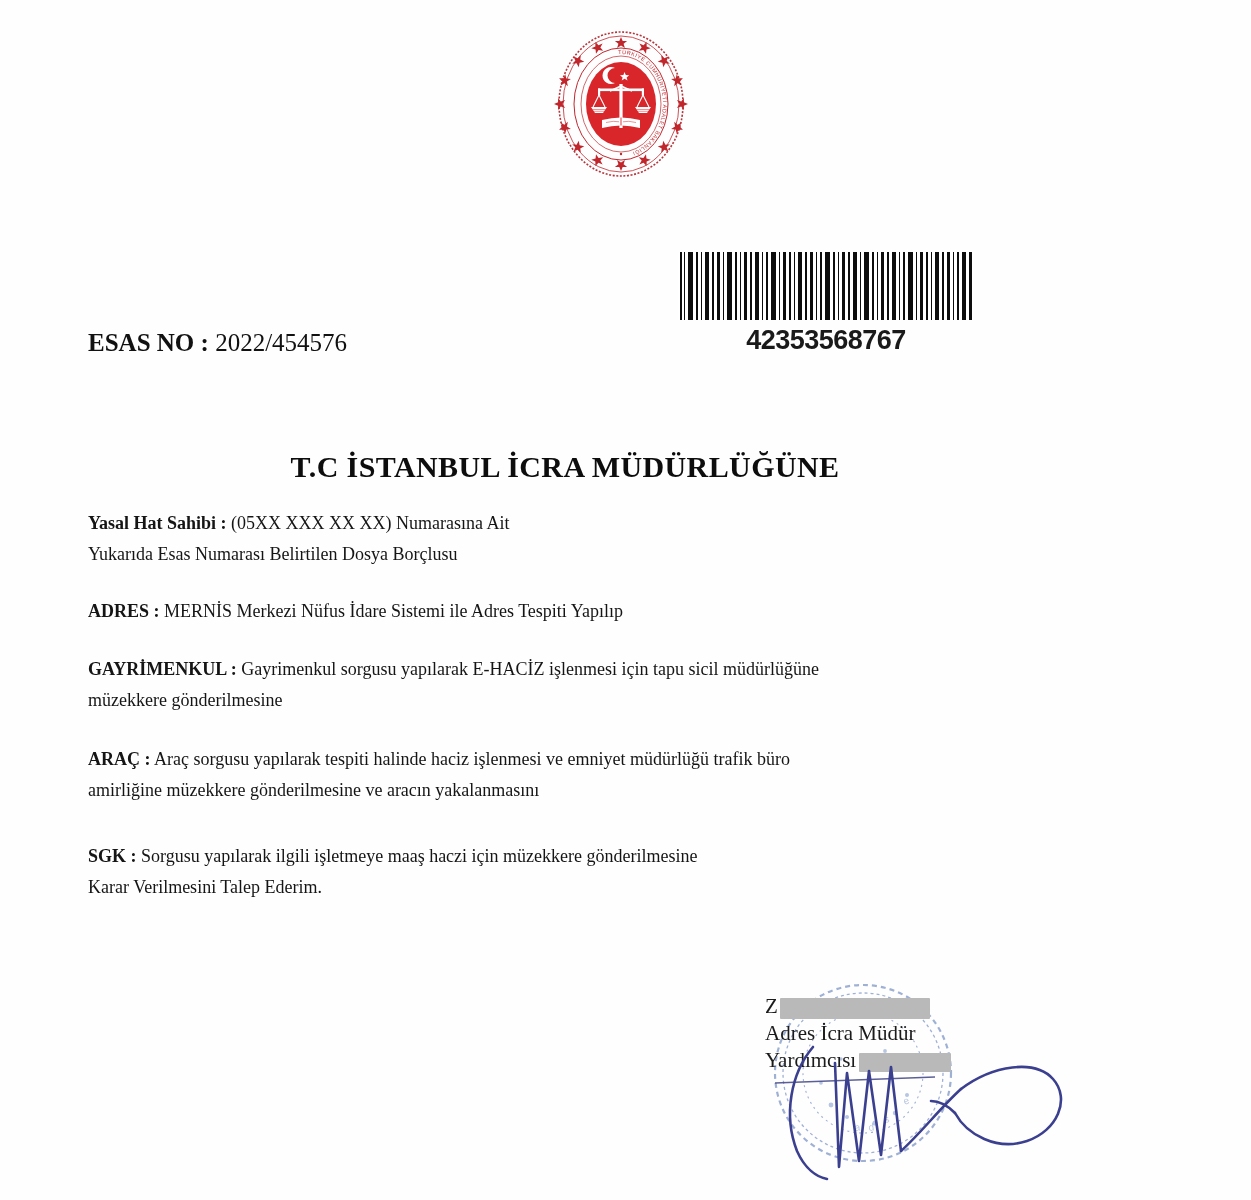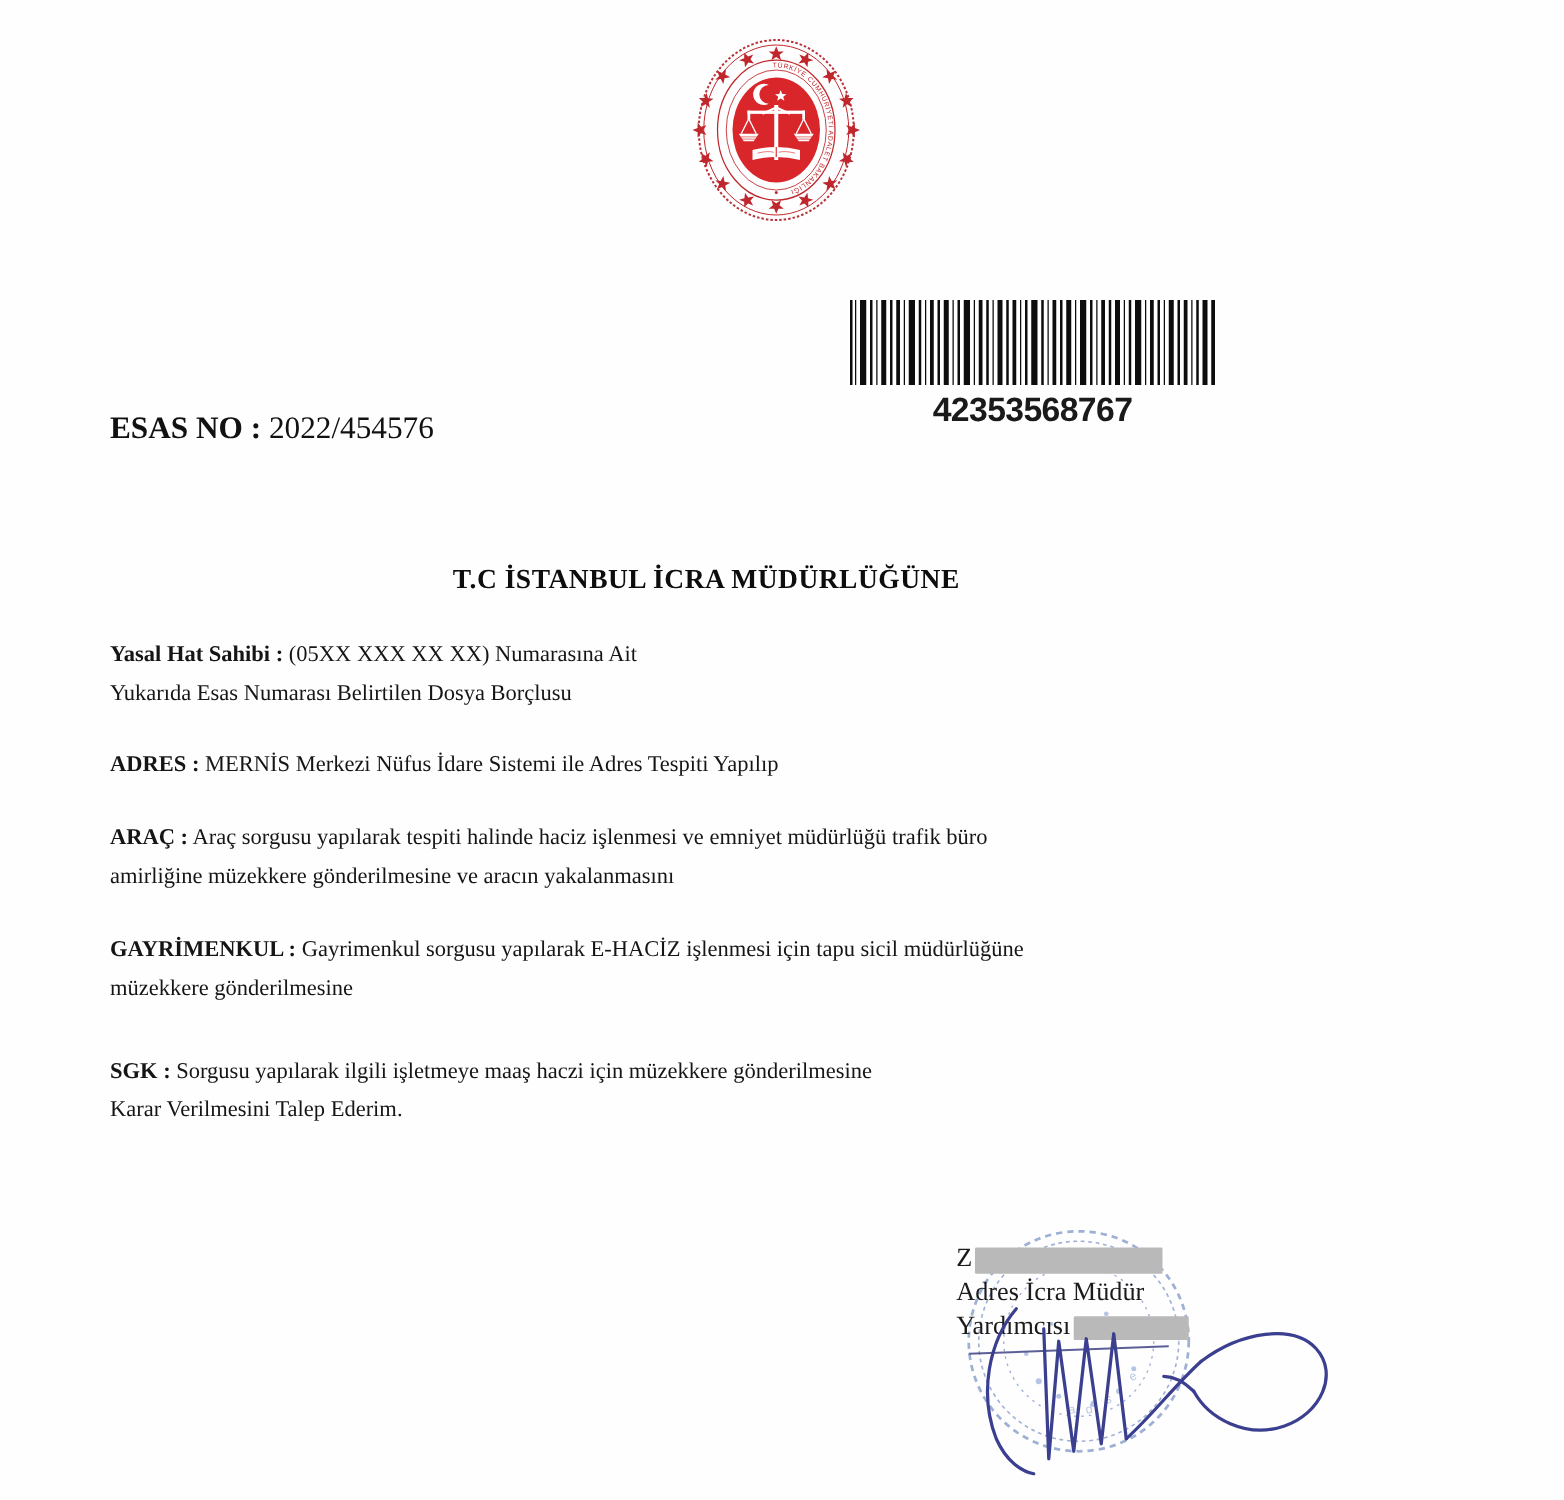--- a/index.html
+++ b/index.html
@@ -27,21 +27,21 @@
     top: 24px;
     width: 150px;
     height: 160px;
   }
   .emblem-wrap svg { display: block; width: 100%; height: 100%; }
 
   
   .barcode-block {
     position: absolute;
     left: 678px;
-    top: 240px;
+    top: 252px;
     width: 296px;
     text-align: center;
   }
   .barcode-bars {
     height: 68px;
     width: 100%;
     display: block;
   }
   .barcode-number {
     margin-top: 5px;
@@ -65,21 +65,21 @@
   .esas-line .lbl { font-weight: 700; }
   .esas-line .val { font-weight: 400; }
 
   
   .doc-title {
     position: absolute;
     left: 0;
     top: 450px;
     width: 1130px;
     text-align: center;
-    font-size: 22px;
+    font-size: 30px;
     font-weight: 700;
     letter-spacing: 0.4px;
     color: #0d0d0d;
   }
 
   
   .body-block {
     position: absolute;
     left: 88px;
     top: 508px;
@@ -314,28 +314,28 @@
 
     <p class="para p-yasal">
       <span class="lbl">Yasal Hat Sahibi :</span><span class="txt"> (05XX XXX XX XX) Numarasına Ait</span>
       <span class="line2 txt">Yukarıda Esas Numarası Belirtilen Dosya Borçlusu</span>
     </p>
 
     <p class="para p-adres">
       <span class="lbl">ADRES :</span><span class="txt"> MERNİS Merkezi Nüfus İdare Sistemi ile Adres Tespiti Yapılıp</span>
     </p>
 
+    <p class="para p-gayri">
+      <span class="lbl">GAYRİMENKUL :</span><span class="txt"> Gayrimenkul sorgusu yapılarak E-HACİZ işlenmesi için tapu sicil müdürlüğüne</span>
+      <span class="line2 txt">müzekkere gönderilmesine</span>
+    </p>
+
     <p class="para p-arac">
       <span class="lbl">ARAÇ :</span><span class="txt"> Araç sorgusu yapılarak tespiti halinde haciz işlenmesi ve emniyet müdürlüğü trafik büro</span>
       <span class="line2 txt">amirliğine müzekkere gönderilmesine ve aracın yakalanmasını</span>
-    </p>
-
-    <p class="para p-gayri">
-      <span class="lbl">GAYRİMENKUL :</span><span class="txt"> Gayrimenkul sorgusu yapılarak E-HACİZ işlenmesi için tapu sicil müdürlüğüne</span>
-      <span class="line2 txt">müzekkere gönderilmesine</span>
     </p>
 
     <p class="para p-sgk">
       <span class="lbl">SGK :</span><span class="txt"> Sorgusu yapılarak ilgili işletmeye maaş haczi için müzekkere gönderilmesine</span>
       <span class="line2 txt">Karar Verilmesini Talep Ederim.</span>
     </p>
 
   </div>
 
   <div class="sign-area">

